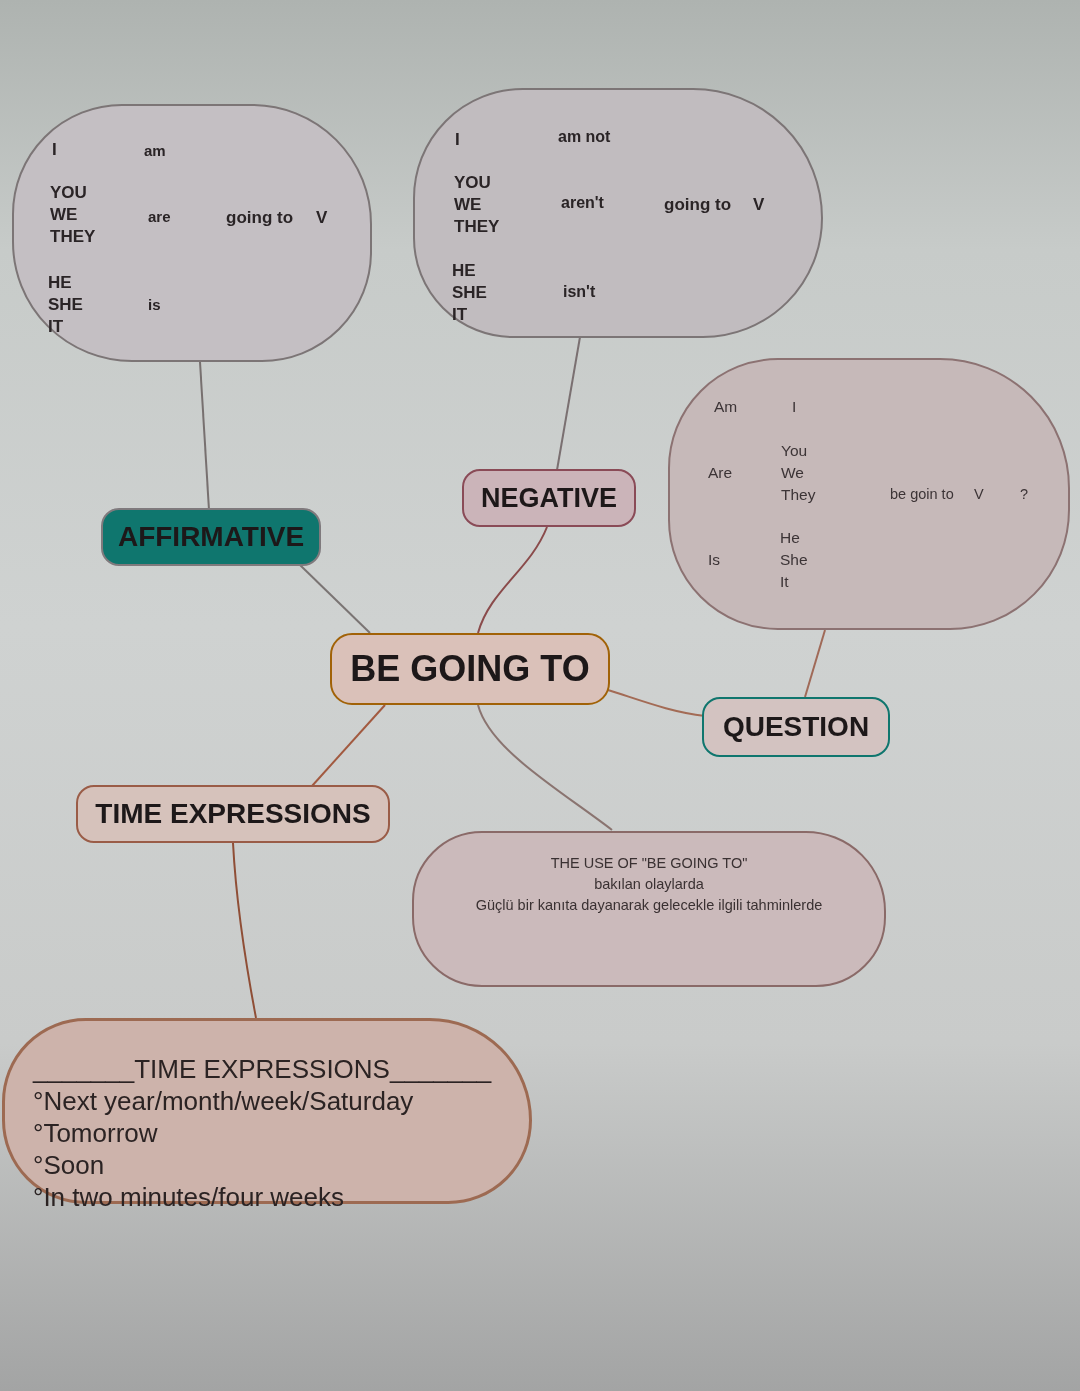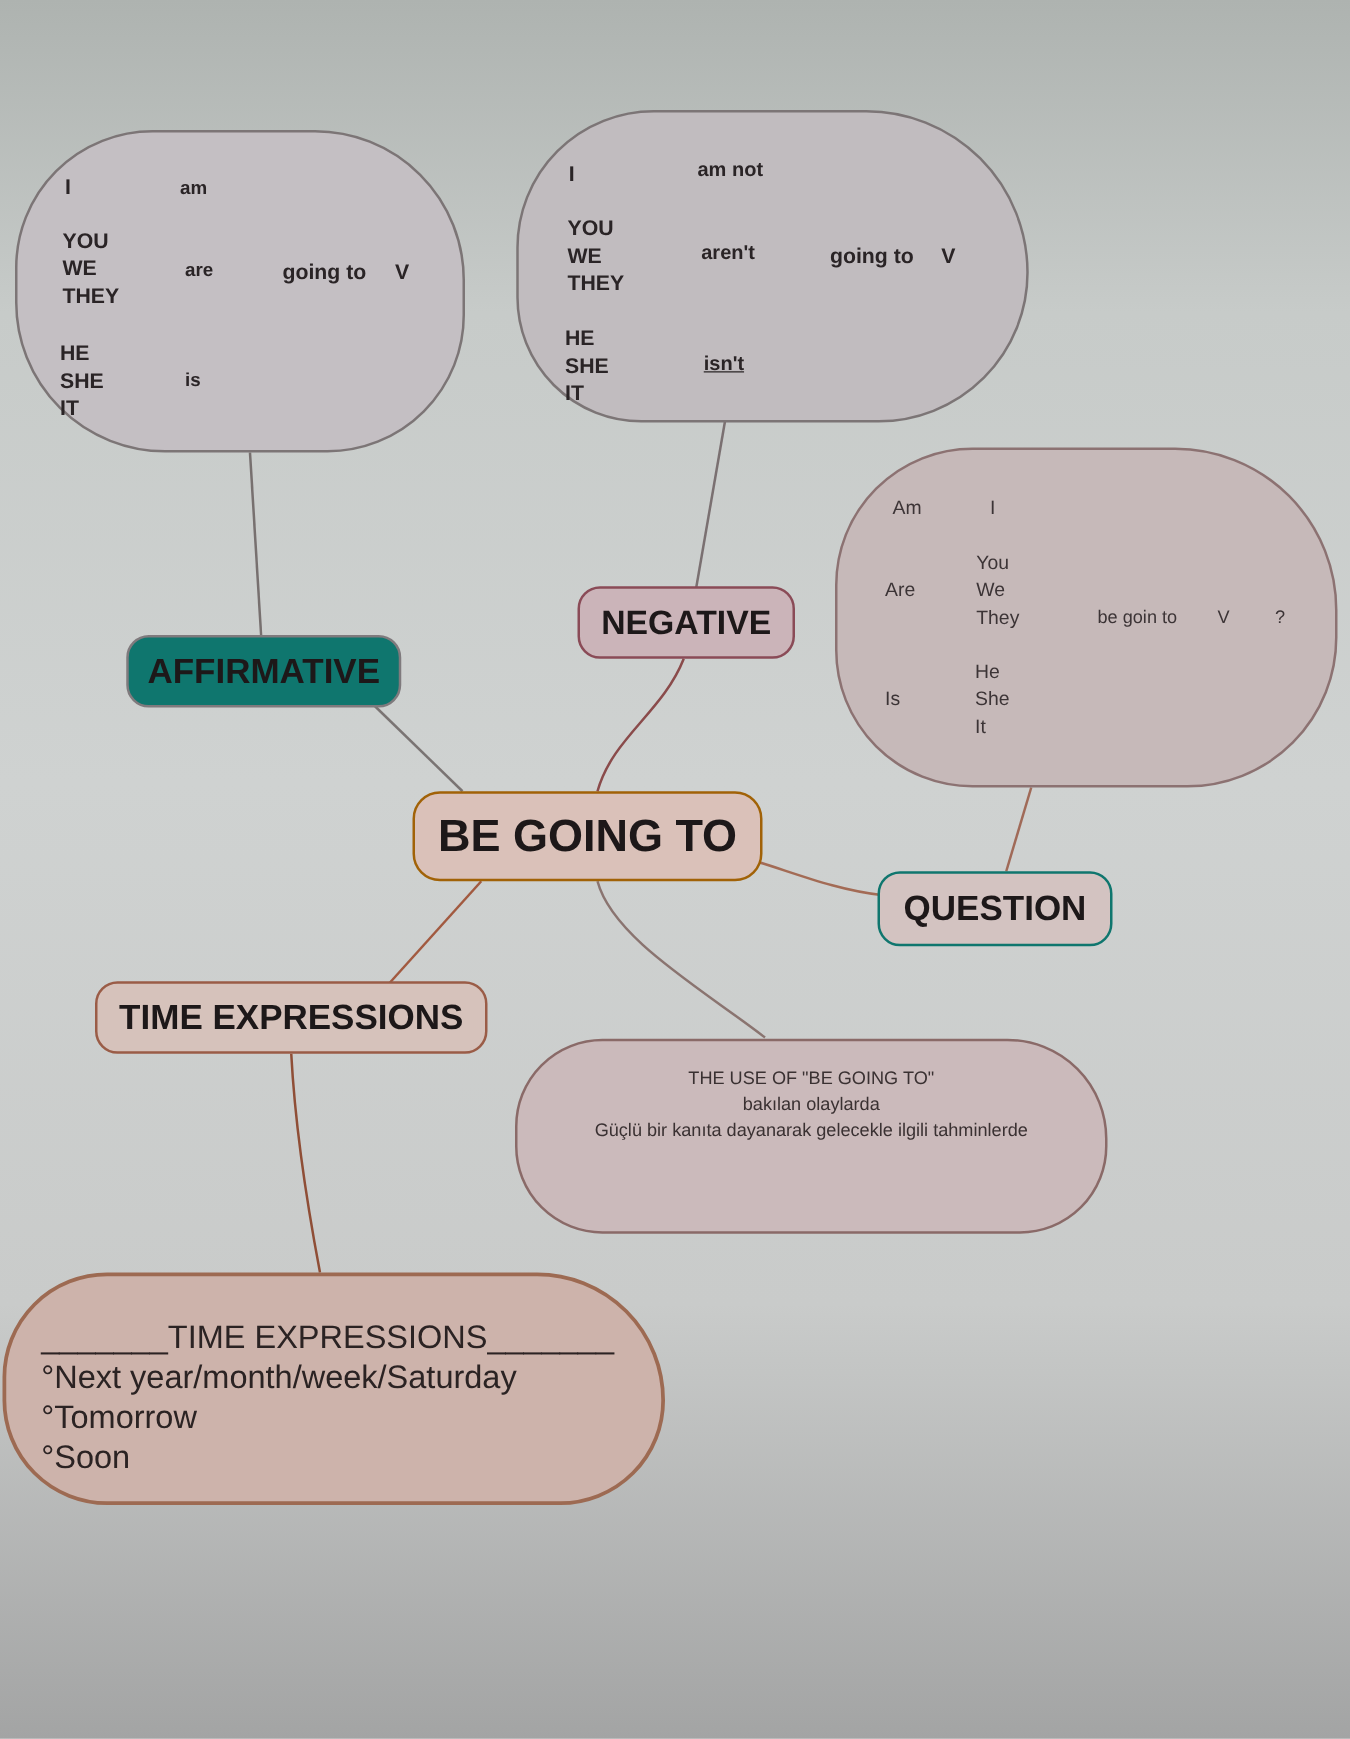--- a/index.html
+++ b/index.html
@@ -79,33 +79,33 @@
     <div>THEY</div>
   </div>
   <span class="t" style="left:146px; top:104px; font-size:16px;">aren't</span>
   <span class="t" style="left:249px; top:105px;">going to</span>
   <span class="t" style="left:338px; top:105px;">V</span>
   <div class="t stack" style="left:37px; top:170px;">
     <div>HE</div>
     <div>SHE</div>
     <div>IT</div>
   </div>
-  <span class="t" style="left:148px; top:193px; font-size:16px;text-decoration:underline;">isn't</span>
+  <span class="t" style="left:148px; top:193px; font-size:16px;">isn't</span>
 </div>
 
 <div class="bubble q" style="left:668px; top:358px; width:402px; height:272px; border-radius:110px 130px 120px 110px; background:#c6b9b9; border-color:#8c7272;">
   <span class="t" style="left:44px; top:38px;">Am</span>
   <span class="t" style="left:122px; top:38px;">I</span>
   <span class="t" style="left:38px; top:104px;">Are</span>
   <div class="t stack" style="left:111px; top:80px;">
     <div>You</div>
     <div>We</div>
     <div>They</div>
   </div>
-  <span class="t" style="left:208px; top:126px; font-size:14.5px;">be goin to</span>
+  <span class="t" style="left:220px; top:126px; font-size:14.5px;">be goin to</span>
   <span class="t" style="left:304px; top:126px; font-size:14.5px;">V</span>
   <span class="t" style="left:350px; top:126px; font-size:14.5px;">?</span>
   <span class="t" style="left:38px; top:191px;">Is</span>
   <div class="t stack" style="left:110px; top:167px;">
     <div>He</div>
     <div>She</div>
     <div>It</div>
   </div>
 </div>
 
@@ -125,13 +125,14 @@
   <div>Güçlü bir kanıta dayanarak gelecekle ilgili tahminlerde</div>
 </div>
 
 <div class="time-box" style="left:2px; top:1018px; width:530px; height:186px; border-radius:90px 110px 90px 90px; background:#cdb3ab; border:3px solid #9d6a52; padding:32px 0 0 28px;">
   <div style="white-space:nowrap;">
     <span>_______</span><span>TIME EXPRESSIONS</span><span>_______</span>
   </div>
   <div>°Next year/month/week/Saturday</div>
   <div>°Tomorrow</div>
   <div>°Soon</div>
+  <div>°In two minutes/four weeks</div>
 </div>
 
 </body></html>

